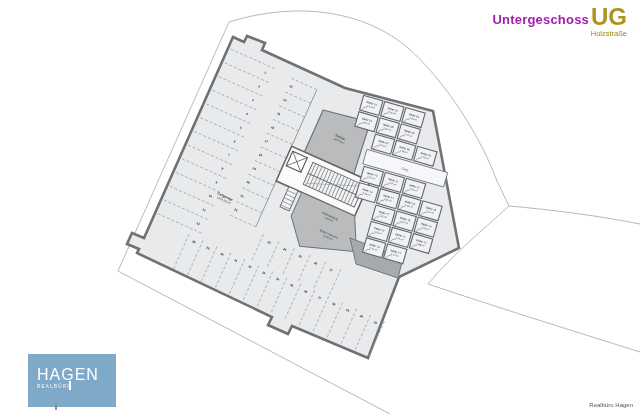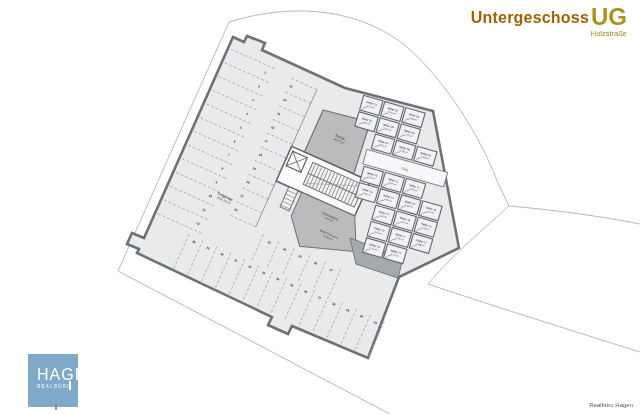--- a/index.html
+++ b/index.html
@@ -2,25 +2,25 @@
 <html><head>
 <meta charset="utf-8">
 <style>
   html,body{margin:0;padding:0;background:#fff;}
   #stage{position:relative;width:640px;height:414px;background:#ffffff;overflow:hidden;
          font-family:"Liberation Sans",sans-serif;}
   #plan-svg{position:absolute;left:0;top:0;}
   
   .title-block{position:absolute;top:5px;right:13px;text-align:right;line-height:1;}
   .title-row{display:flex;align-items:flex-end;justify-content:flex-end;gap:2px;}
-  .title-main{font-size:16px;font-weight:bold;color:#a16207;letter-spacing:.2px;padding-bottom:3px;}
+  .title-main{font-size:13px;font-weight:bold;color:#a21caf;letter-spacing:.2px;padding-bottom:3px;}
   .title-abbr{font-size:24px;font-weight:bold;color:#ab941f;letter-spacing:0;text-align:right;}
   .title-sub{font-size:7.5px;color:#9a881c;margin-top:1px;text-align:right;}
   
-  .logo{position:absolute;left:28px;top:354px;width:50px;height:53px;background:#7ea9c9;
+  .logo{position:absolute;left:28px;top:354px;width:88px;height:53px;background:#7ea9c9;
         color:#fff;box-sizing:border-box;padding:13px 0 0 9px;}
   .logo-main{font-size:16px;letter-spacing:1px;line-height:1;}
   .logo-sub{font-size:4.5px;letter-spacing:1.3px;margin-top:1px;}
   .logo-tail{position:absolute;left:41px;top:27px;width:2px;height:9px;background:#fff;}
   .fold-mark{position:absolute;left:55px;top:404px;width:1.5px;height:6px;background:#8a8d90;}
   .credit{position:absolute;right:7px;bottom:6px;font-size:6px;color:#55585a;}
 </style>
 </head>
 <body>
 

